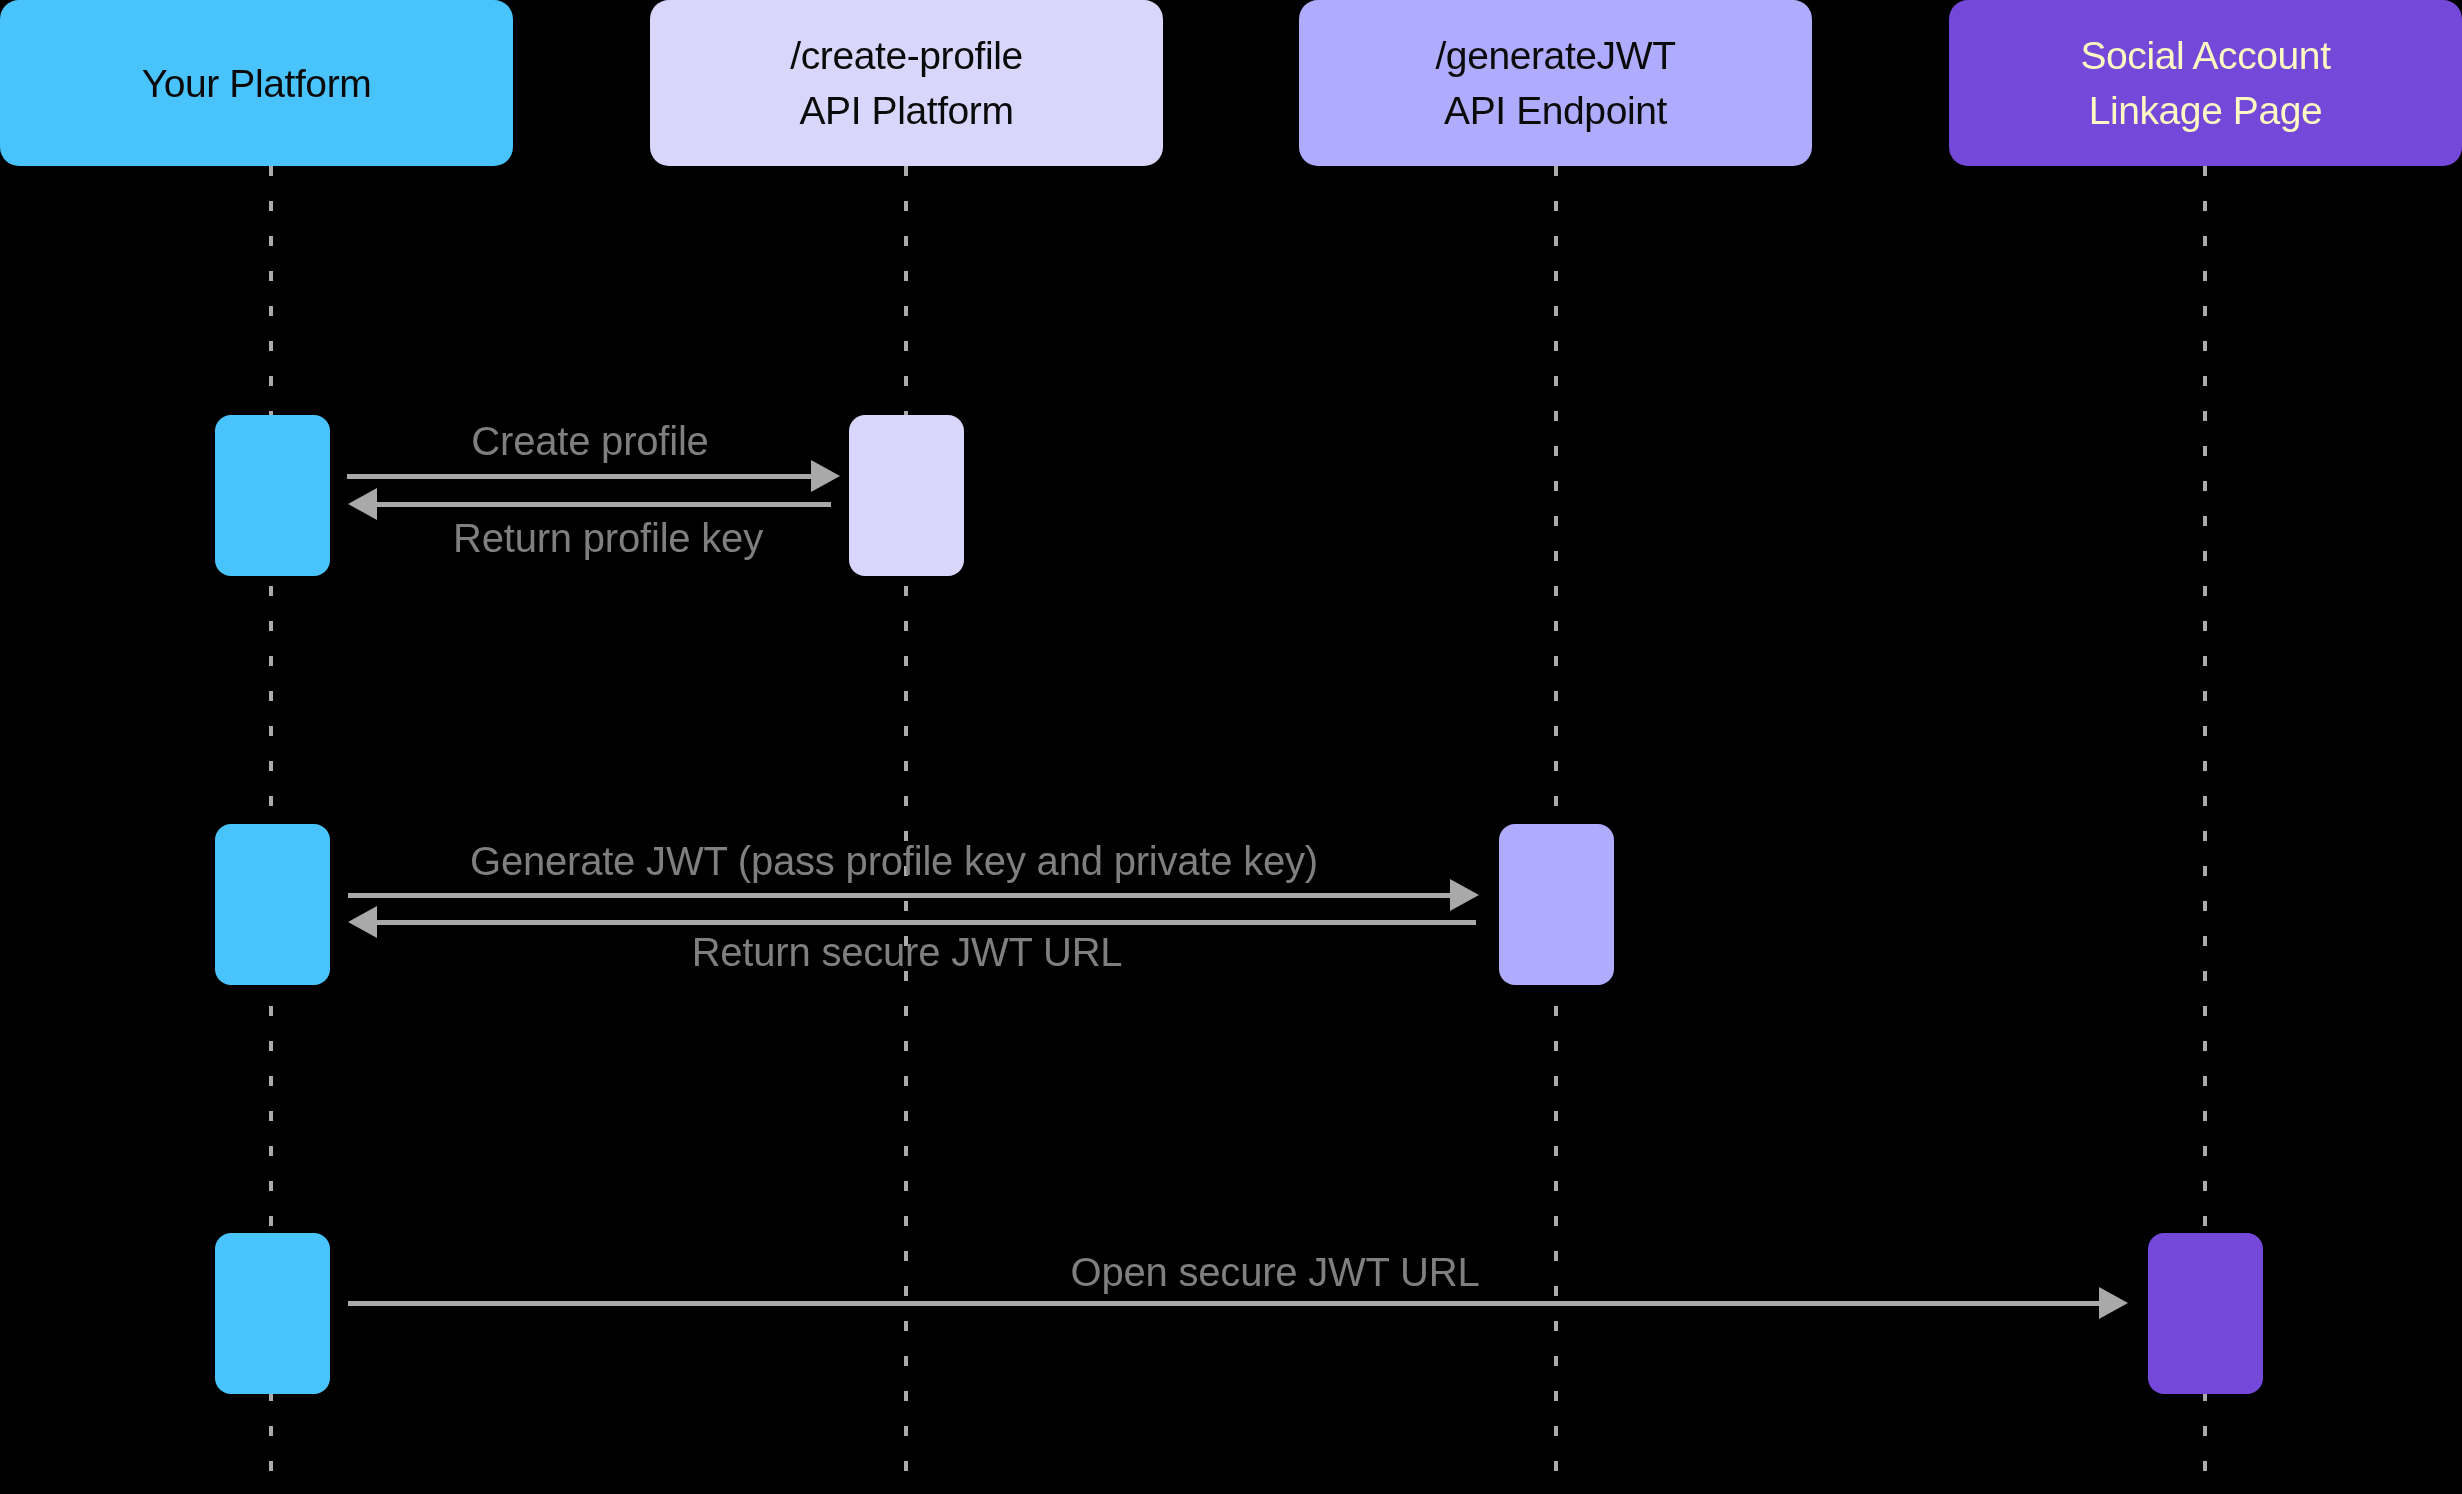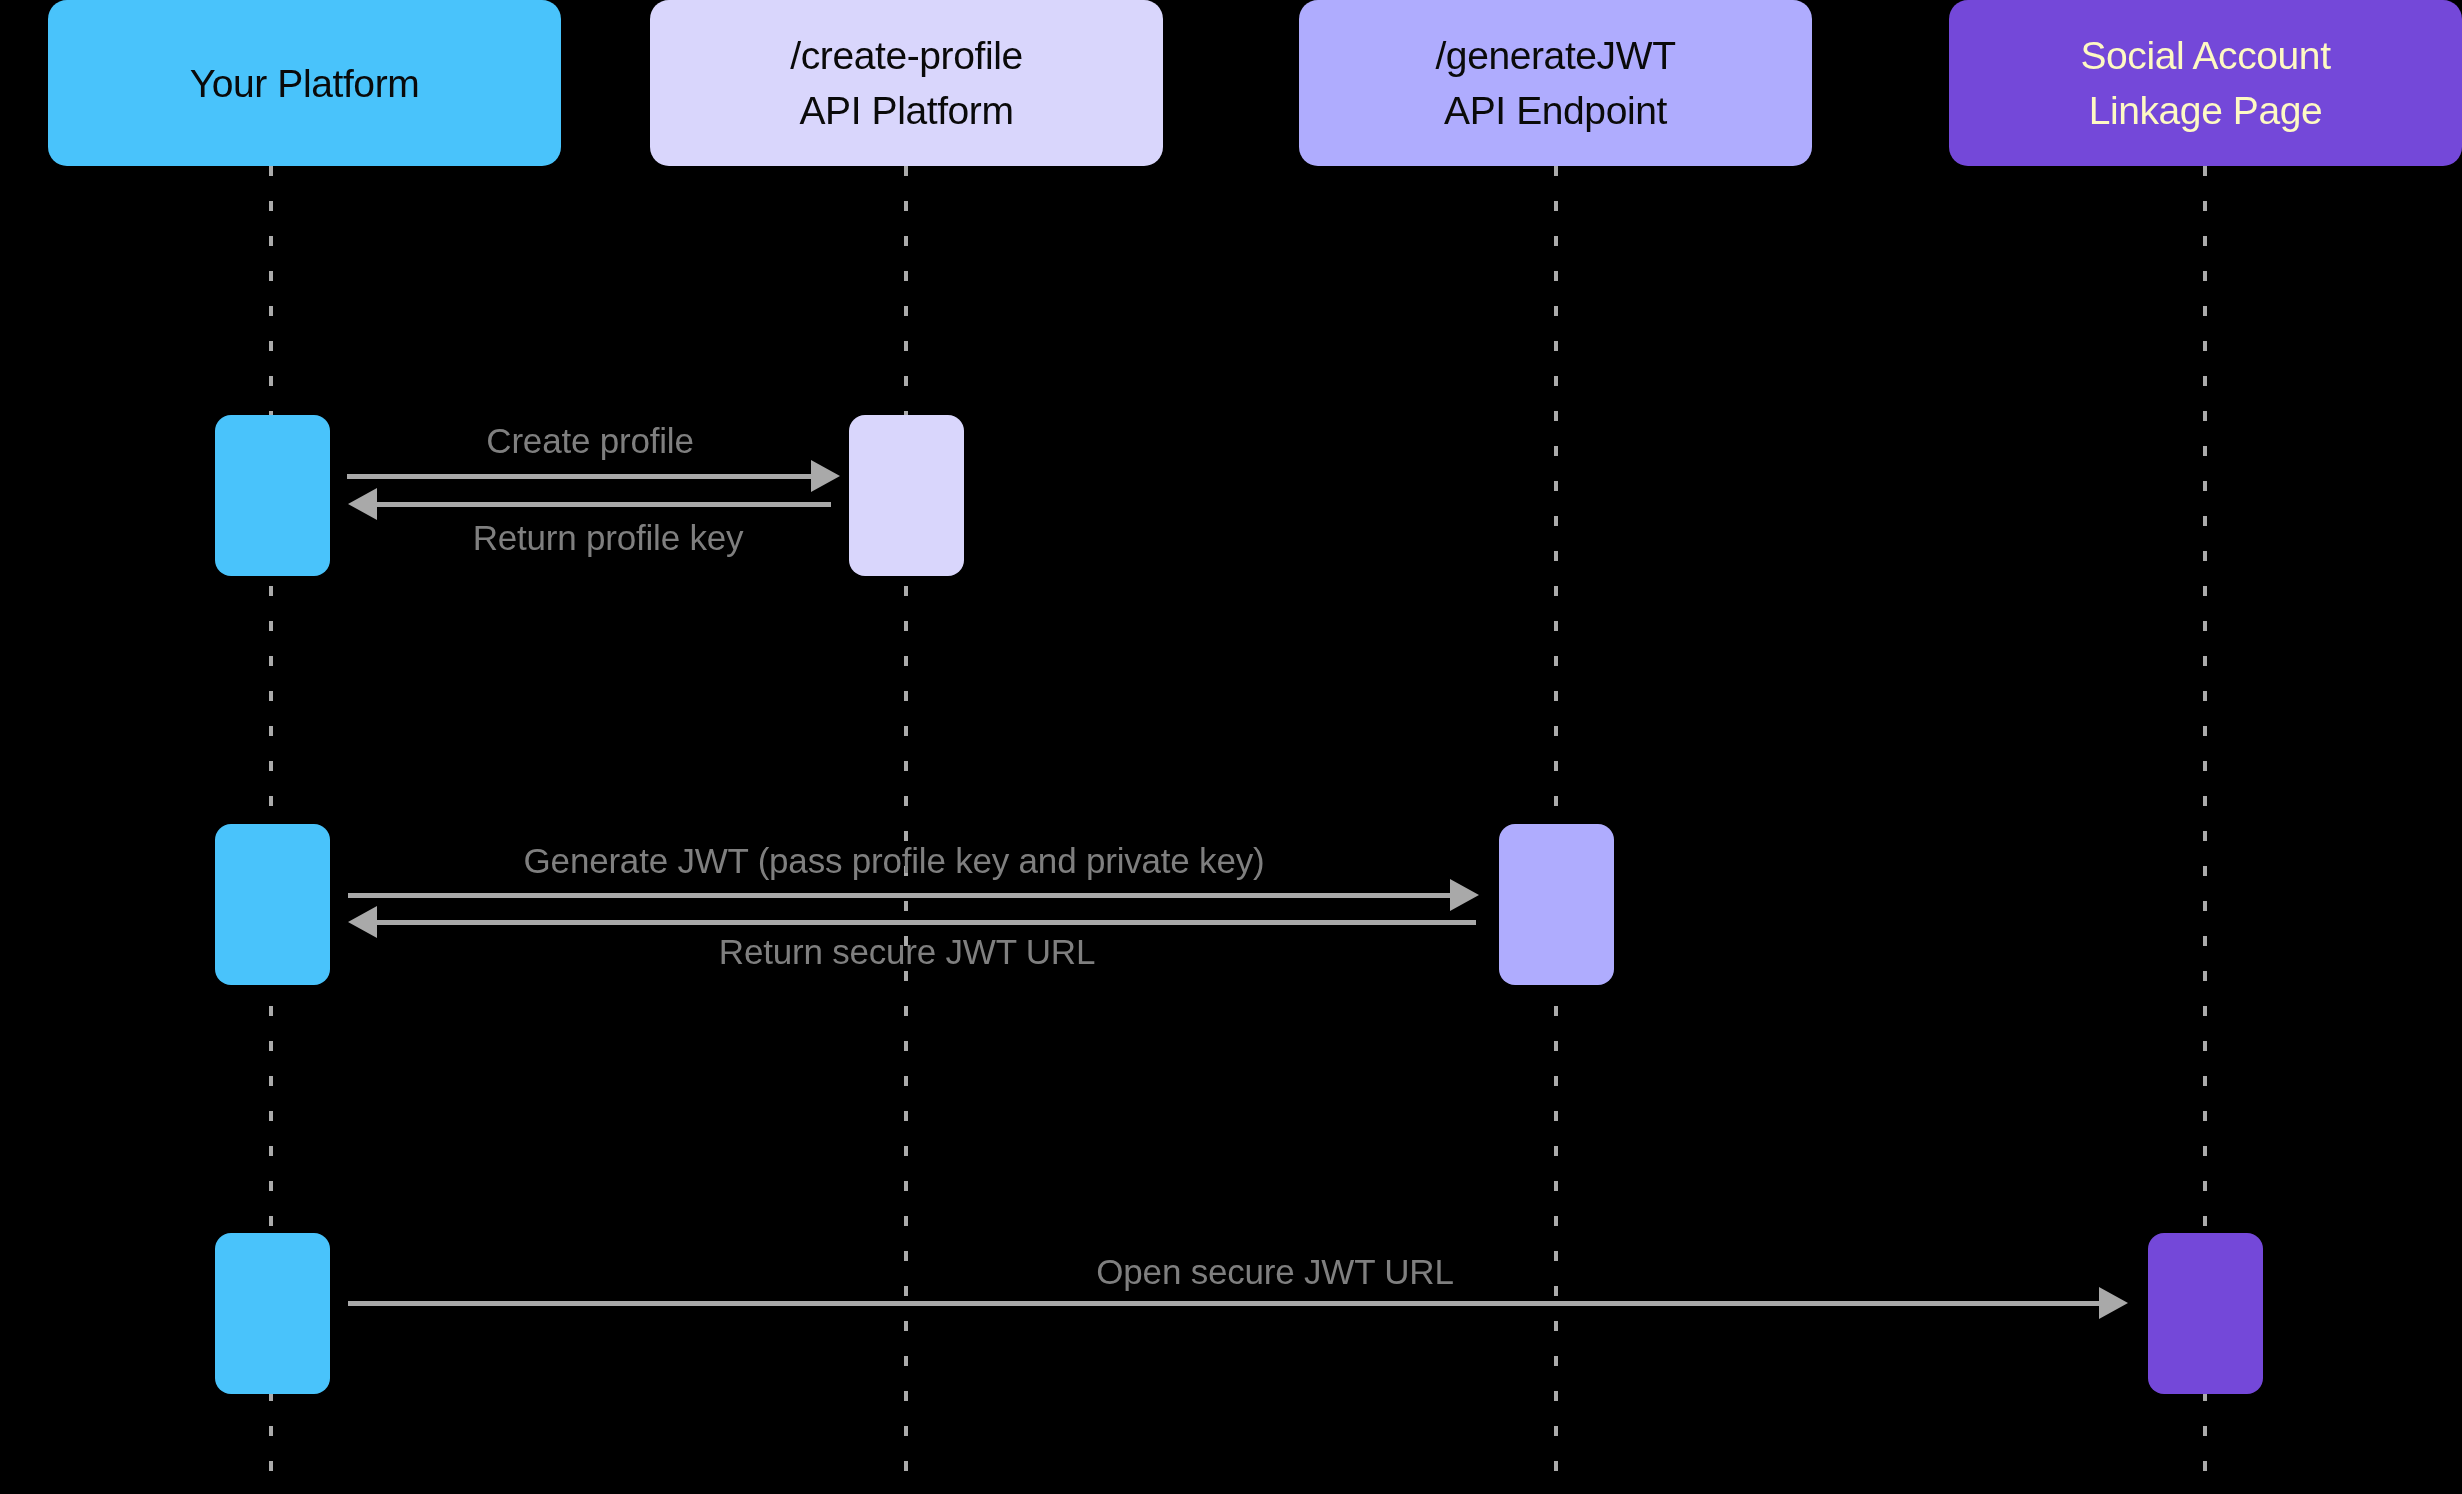--- a/index.html
+++ b/index.html
@@ -47,32 +47,32 @@
   .msg .head{
     position:absolute;top:0;width:0;height:0;
     border-top:16.6px solid transparent;
     border-bottom:16.6px solid transparent;
   }
   .msg.right .head{right:0;border-left:29px solid var(--arrow);}
   .msg.left  .head{left:0;border-right:29px solid var(--arrow);}
   .msg-label{
     position:absolute;
     transform:translate(-50%,-50%);
-    font-size:35px;
+    font-size:40px;
     color:var(--label);
     white-space:nowrap;
     letter-spacing:-0.2px;
   }
 </style>
 </head>
 <body>
 
 <div class="canvas">
 
-  <div class="actor-box" style="left: 0px; background: rgb(73, 195, 251); color: rgb(10, 10, 10); margin-left: 48px;"><span>Your Platform</span></div>
+  <div class="actor-box" style="left: 0px; background: rgb(73, 195, 251); color: rgb(10, 10, 10);"><span>Your Platform</span></div>
   <div class="actor-box" style="left: 650px; background: rgb(217, 214, 252); color: rgb(10, 10, 10);"><span>/create-profile
 API Platform</span></div>
   <div class="actor-box" style="left: 1299px; background: rgb(175, 172, 254); color: rgb(10, 10, 10);"><span>/generateJWT
 API Endpoint</span></div>
   <div class="actor-box" style="left: 1949px; background: rgb(116, 72, 217); color: #fef9c3;"><span>Social Account
 Linkage Page</span></div>
 
   <div class="lifeline" style="left:269px"></div>
   <div class="lifeline" style="left:904px"></div>
   <div class="lifeline" style="left:1554px"></div>

